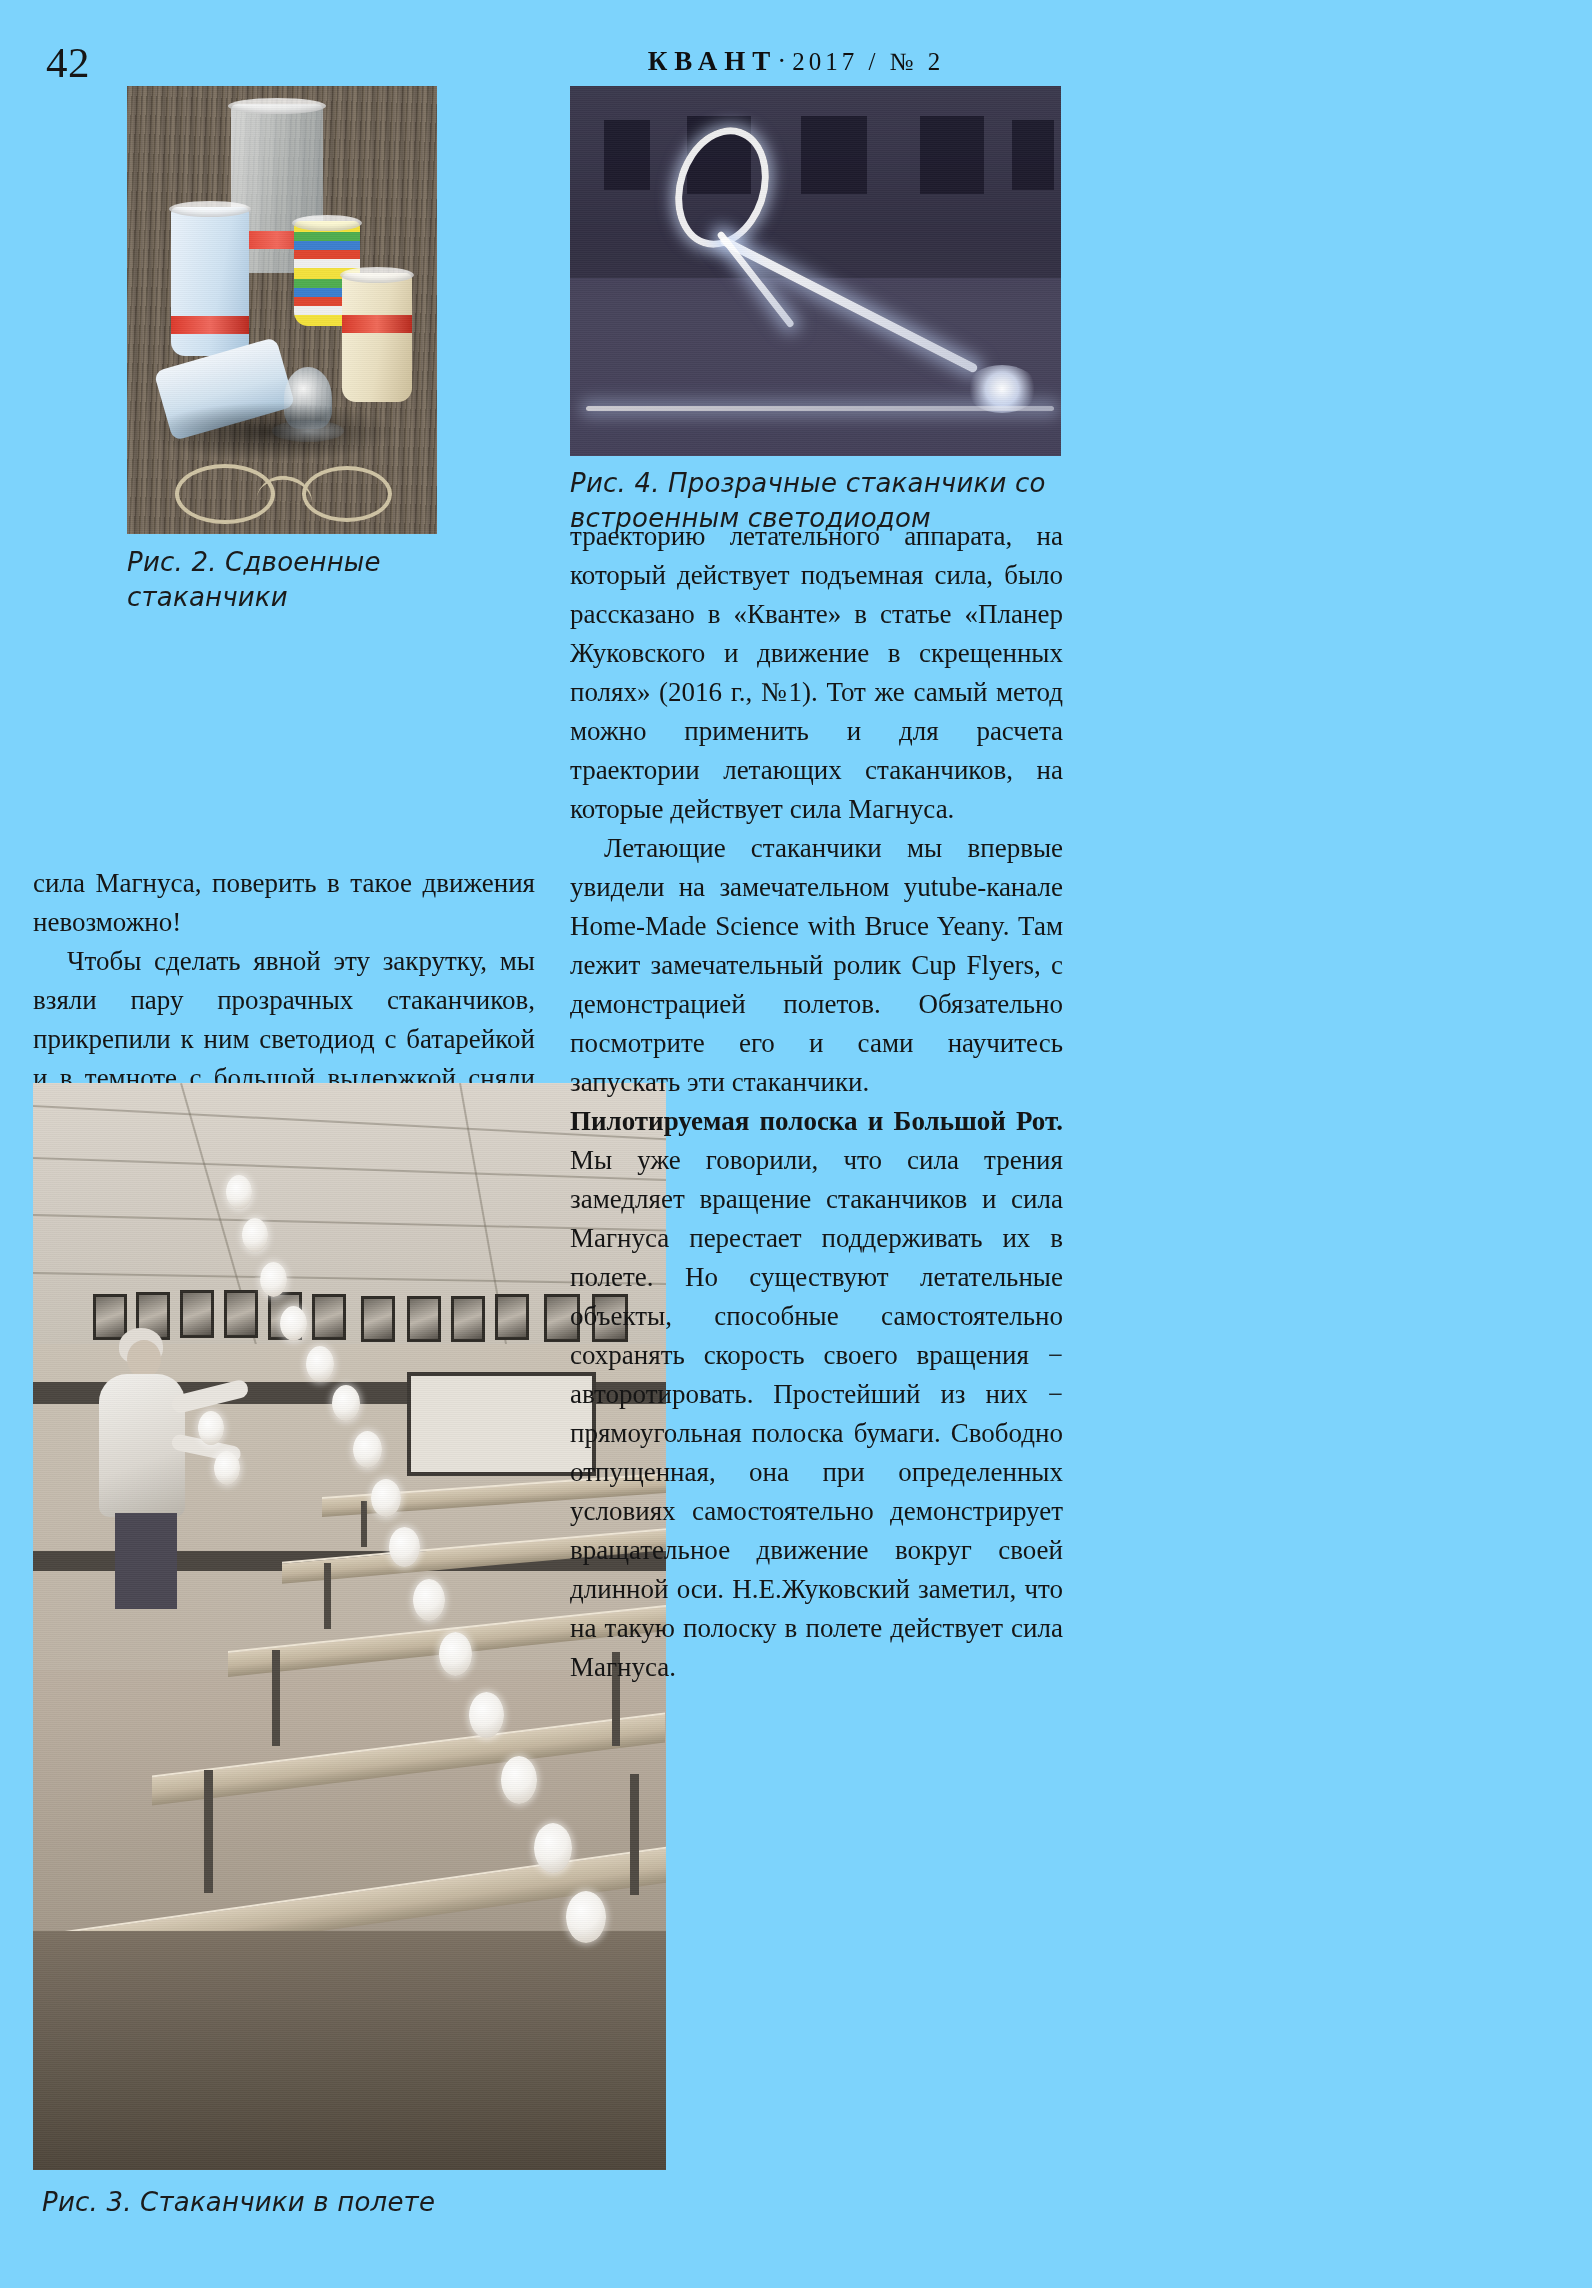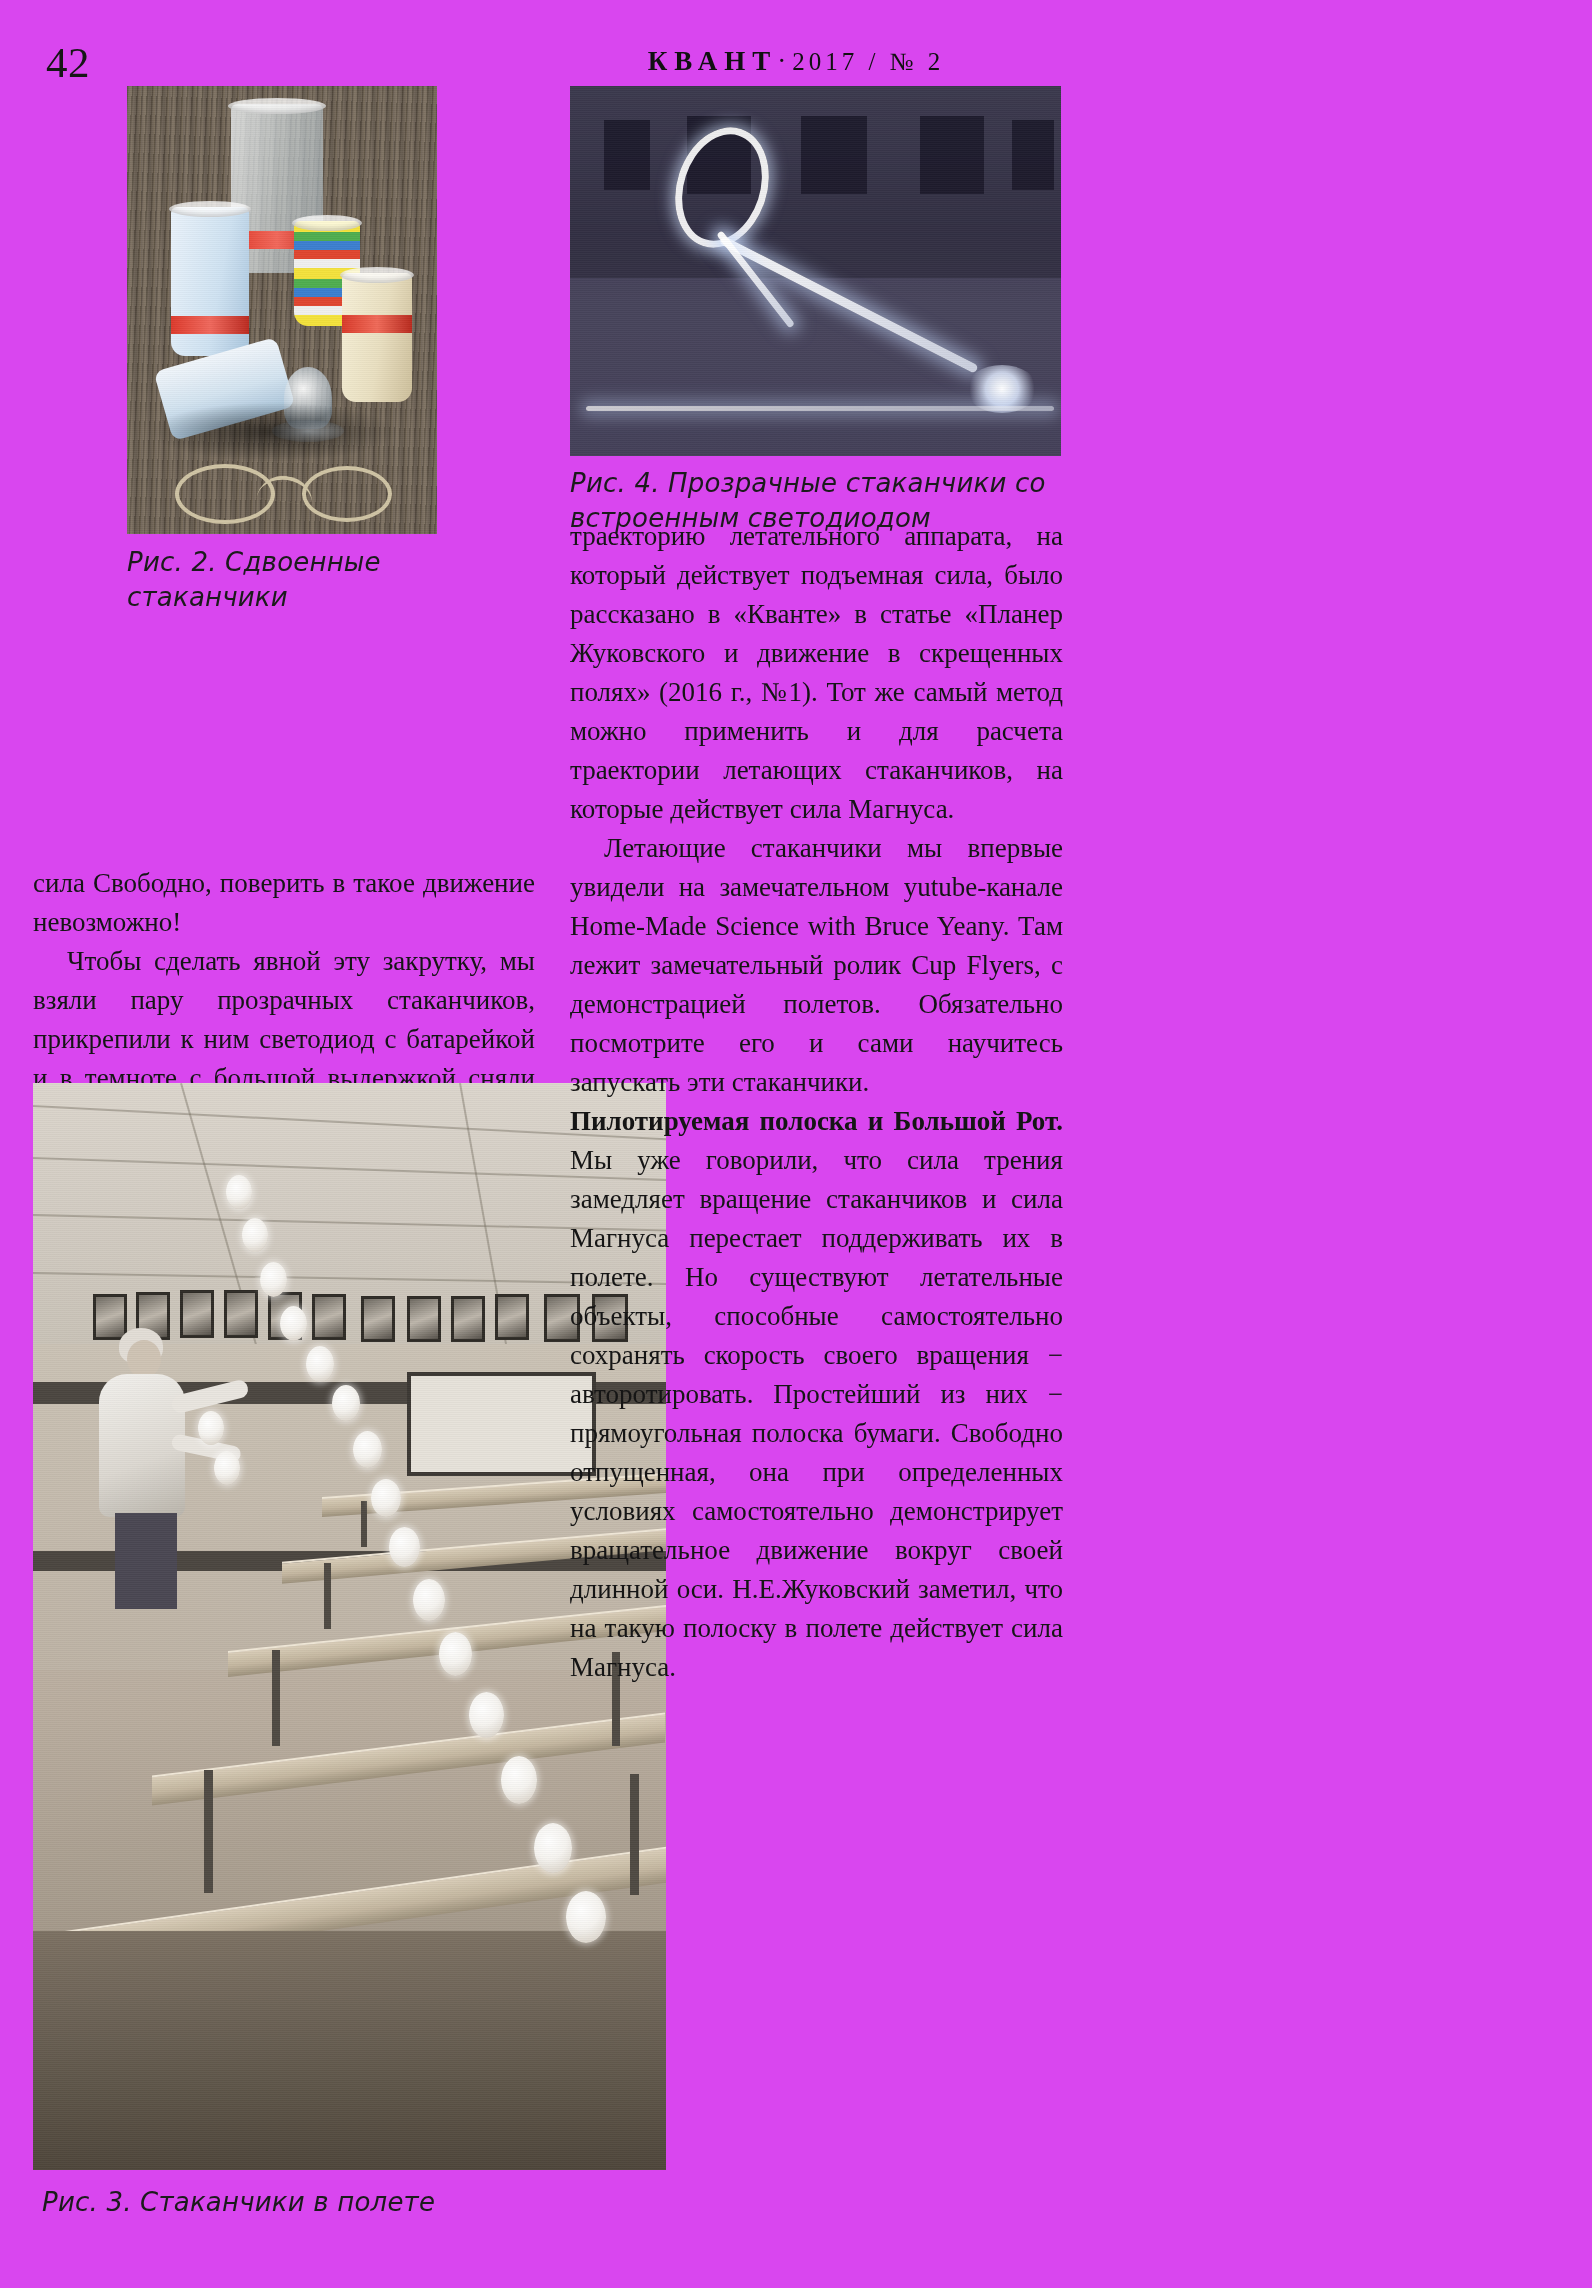--- a/index.html
+++ b/index.html
@@ -5,21 +5,21 @@
 <style>
   html, body {
     margin: 0;
     padding: 0;
     background: #ffffff;
   }
   .page {
     position: relative;
     width: 1592px;
     height: 2289px;
-    background: #d946ef;
+    background: #7dd3fc;
     font-family: "Liberation Serif", "DejaVu Serif", serif;
     color: #131313;
     overflow: hidden;
   }
 
   
   .runhead {
     position: absolute;
     left: 0;
     top: 30px;
@@ -344,21 +344,21 @@
            transform:rotate(52deg); transform-origin:left center;"></div>
       <div class="flash" style="left:396px; top:279px; width:72px; height:48px;"></div>
       <div class="trail-line" style="left:16px; top:320px; width:468px; height:5px; opacity:0.75;"></div>
 
       <div class="photo-grain"></div>
     </div>
   </div>
   <div class="caption" style="left:570px; top:466px; width:493px;">Рис. 4. Прозрачные стаканчики со встроенным светодиодом</div>
 
   <div class="col" style="left:33px; top:864px; width:502px;">
-    <p>сила Свободно, поверить в такое движение невозможно!</p>
+    <p>сила Магнуса, поверить в такое движения невозможно!</p>
     <p class="ind">Чтобы сделать явной эту закрутку, мы взяли пару прозрачных стаканчиков, прикрепили к ним светодиод с батарейкой и в темноте с большой выдержкой сняли их полет − фотография представлена на рисунке 4. Можно заметить, что из-за сопротивления воздуха угловая скорость вращения стаканчиков падает и вместе ней уменьшается сила Магнуса, действующая на стаканчики.</p>
     <p class="ind">Сила Магнуса во многом похожа на подъемную силу, действующую на крыло самолета. Подъемная сила тоже перпендикулярна направлению движения самолета, и бумажные самолетики, на которые она действует, тоже делают петли в воздухе. Как рассчитать</p>
   </div>
 
   <div class="figbox" style="left:33px; top:1083px; width:633px; height:1087px;">
     <div class="figimg" id="fig3-img">
 
       <div class="ceiling"></div>
       <div class="ceil-line" style="left:0; top:22px; width:697px; transform:rotate(3deg);"></div>
       <div class="ceil-line" style="left:0; top:74px; width:697px; transform:rotate(2deg);"></div>

